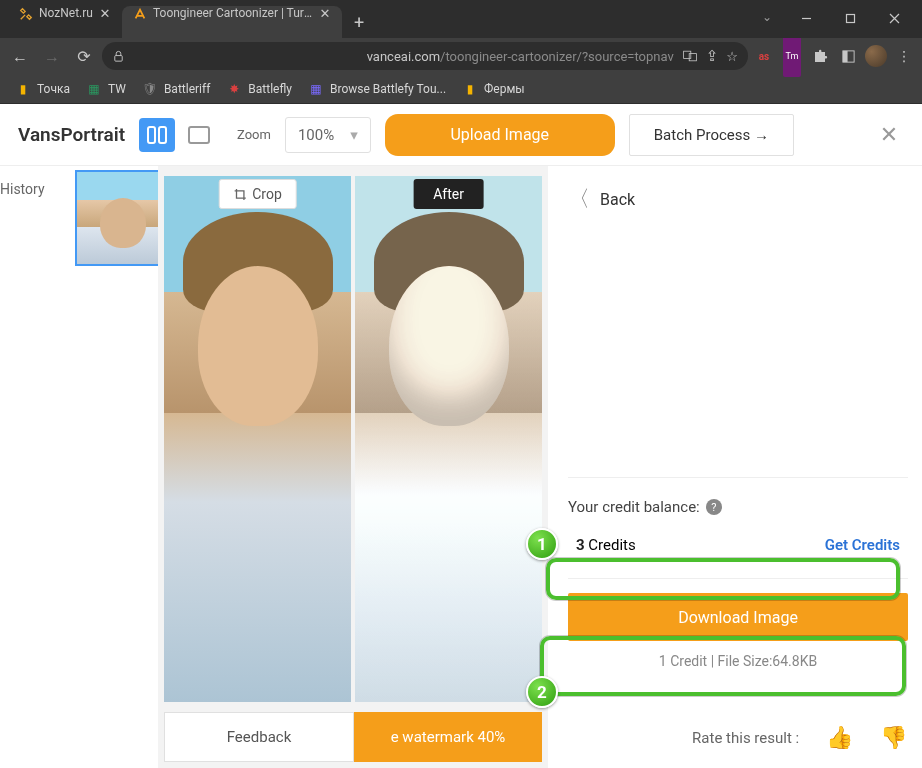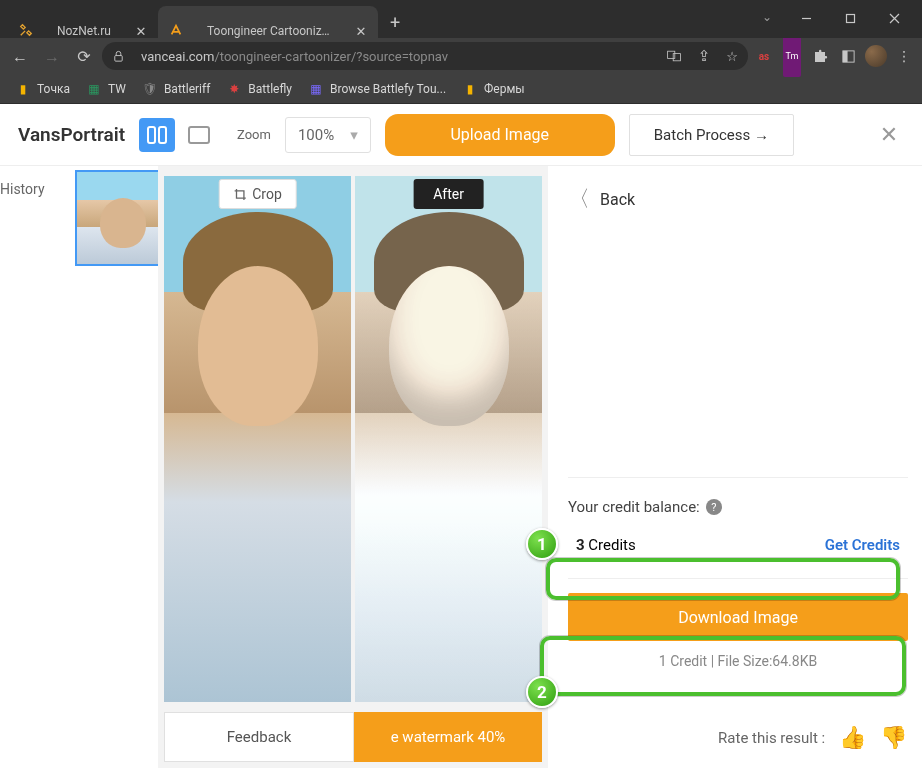--- a/index.html
+++ b/index.html
@@ -1,33 +1,33 @@
 <!DOCTYPE html>
 <html><head>
 <meta charset="utf-8">
 <style>
 * { box-sizing: border-box; margin: 0; padding: 0; font-family: -apple-system, BlinkMacSystemFont, "Segoe UI", Roboto, Arial, sans-serif; }
 body { background: #2d2d2d; width: 922px; height: 768px; overflow: hidden; position: relative; }
 
 
 .browser-top { background: #2d2d2d; height: 38px; display: flex; align-items: flex-end; padding: 0 8px; position: relative; }
-.tab { height: 32px; display: flex; align-items: flex-end; padding: 0 10px; color: #c7c7c7; font-size: 12px; border-radius: 8px 8px 0 0; gap: 23px; max-width: 220px; }
+.tab { height: 32px; display: flex; align-items: flex-start; padding: 0 10px; color: #c7c7c7; font-size: 12px; border-radius: 8px 8px 0 0; gap: 5px; max-width: 220px; }
 .tab.active { background: #3f3f3f; }
 .tab-icon { width: 16px; height: 16px; display: flex; align-items: center; justify-content: center; flex-shrink: 0; }
 .tab-title { white-space: nowrap; overflow: hidden; text-overflow: ellipsis; flex: 1; }
 .tab-close { width: 14px; height: 14px; display: flex; align-items: center; justify-content: center; font-size: 13px; flex-shrink: 0; }
 .new-tab { color: #c7c7c7; font-size: 18px; padding: 0 12px; height: 32px; display: flex; align-items: center; }
 .window-controls { position: absolute; right: 6px; top: 4px; display: flex; gap: 0; }
 .win-btn { width: 44px; height: 28px; display: flex; align-items: center; justify-content: center; color: #c7c7c7; font-size: 14px; }
 .win-caret { position: absolute; right: 150px; top: 10px; color: #9a9a9a; font-size: 12px; }
 
 .addr-bar { background: #3f3f3f; height: 36px; display: flex; align-items: center; padding: 0 6px; gap: 4px; }
 .nav-btn { width: 28px; height: 28px; display: flex; align-items: center; justify-content: center; color: #c7c7c7; font-size: 16px; }
 .nav-btn.dim { color: #6a6a6a; }
-.url-box { flex: 1; background: #2d2d2d; height: 28px; border-radius: 14px; display: flex; align-items: center; padding: 0 10px; gap: 16px; color: #c7c7c7; font-size: 13px; }
+.url-box { flex: 1; background: #2d2d2d; height: 28px; border-radius: 14px; display: flex; align-items: center; padding: 0 10px; gap: 8px; color: #c7c7c7; font-size: 13px; text-align: right; }
 .url-text { flex: 1; white-space: nowrap; overflow: hidden; }
 .url-text .dim { color: #8a8a8a; }
 .ext-icons { display: flex; gap: 4px; align-items: center; }
 .ext-icon { width: 24px; height: 24px; display: flex; align-items: center; justify-content: center; color: #c7c7c7; font-size: 14px; }
 .avatar { width: 22px; height: 22px; border-radius: 50%; background: radial-gradient(circle at 30% 30%, #8a6a4a, #4a3a2a); }
 
 .bookmarks { background: #3f3f3f; height: 30px; display: flex; align-items: center; padding: 0 8px; gap: 2px; border-bottom: 1px solid #2d2d2d; }
 .bm { display: flex; align-items: center; gap: 6px; padding: 3px 7px; color: #d7d7d7; font-size: 12px; border-radius: 3px; }
 .bm-icon { width: 16px; height: 16px; display: flex; align-items: center; justify-content: center; }
 
@@ -76,21 +76,21 @@
 .back-row { display: flex; align-items: center; gap: 10px; font-size: 16px; color: #333; height: 30px; }
 .back-arrow { font-size: 22px; color: #888; }
 .spacer { flex: 1; }
 .balance-row { display: flex; align-items: center; gap: 6px; font-size: 15px; color: #444; padding: 6px 0 10px 0; }
 .credits-row { display: flex; align-items: center; justify-content: space-between; font-size: 15px; padding: 10px 8px; }
 .credits-row b { color: #222; }
 .get-credits { color: #2a72d6; font-weight: 600; }
 .hr { height: 1px; background: #eee; margin: 14px 0; }
 .download-btn { height: 48px; background: #f59e1a; color: #fff; font-size: 16px; display: flex; align-items: center; justify-content: center; border-radius: 2px; }
 .file-info { text-align: center; font-size: 14px; color: #888; margin-top: 12px; }
-.rate-row { display: flex; align-items: center; justify-content: flex-end; gap: 14px; font-size: 15px; color: #666; margin-top: 56px; }
+.rate-row { display: flex; align-items: center; justify-content: flex-end; gap: 27px; font-size: 15px; color: #666; margin-top: 56px; }
 .thumb-icon { font-size: 22px; }
 
 
 .highlight { position: absolute; border: 4px solid #4bbf2e; border-radius: 10px; box-shadow: 0 0 0 1px rgba(0,0,0,.2); pointer-events: none; }
 .h1 { top: 454px; left: 546px; width: 354px; height: 42px; }
 .h2 { top: 532px; left: 540px; width: 366px; height: 60px; }
 .badge { position: absolute; width: 32px; height: 32px; border-radius: 50%; background: radial-gradient(circle at 35% 30%, #7de04e, #2f9e0f); border: 2px solid #fff; box-shadow: 0 1px 3px rgba(0,0,0,.4); color: #fff; font-weight: bold; font-size: 17px; display: flex; align-items: center; justify-content: center; pointer-events: none; }
 .b1 { top: 424px; left: 526px; }
 .b2 { top: 572px; left: 526px; }
 

